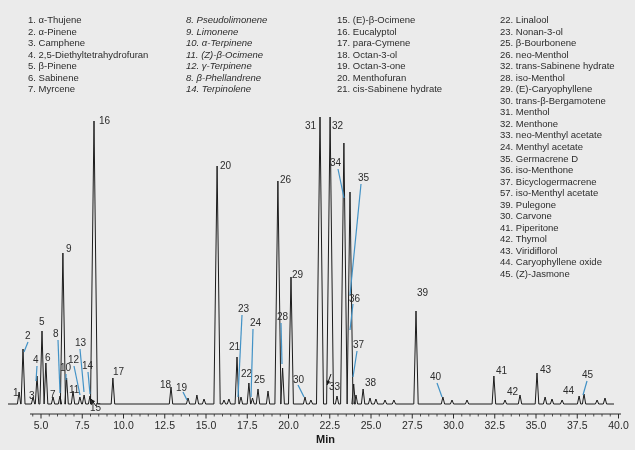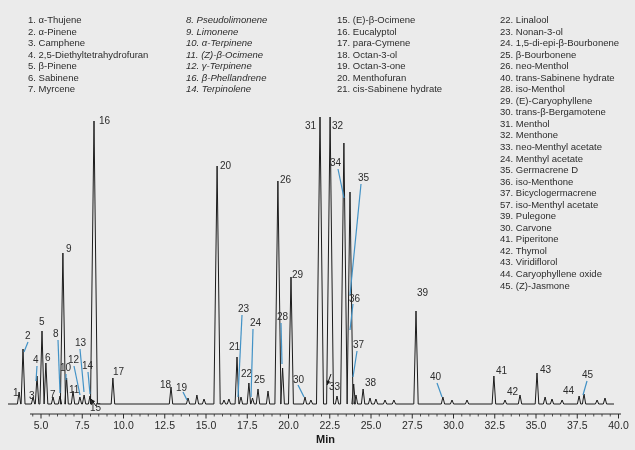--- a/index.html
+++ b/index.html
@@ -22,39 +22,38 @@
         <div>5. β-Pinene</div>
         <div>6. Sabinene</div>
         <div>7. Myrcene</div>
       </div>
       <div class="legend-col" style="left: 186px; font-style: italic;">
         <div>8. Pseudolimonene</div>
         <div>9. Limonene</div>
         <div>10. α-Terpinene</div>
         <div>11. (Z)-β-Ocimene</div>
         <div>12. γ-Terpinene</div>
-        <div>16. β-Phellandrene</div>
+        <div>8. β-Phellandrene</div>
         <div>14. Terpinolene</div>
       </div>
       <div class="legend-col" style="left: 337px;">
         <div>15. (E)-β-Ocimene</div>
         <div>16. Eucalyptol</div>
         <div>17. para-Cymene</div>
         <div>18. Octan-3-ol</div>
         <div>19. Octan-3-one</div>
         <div>20. Menthofuran</div>
         <div>21. cis-Sabinene hydrate</div>
       </div>
       <div class="legend-col" style="left: 500px;">
         <div>22. Linalool</div>
         <div>23. Nonan-3-ol</div>
-        <div>24. 1,5-di-epi-β-Bourbonene</div>
         <div>25. β-Bourbonene</div>
         <div>26. neo-Menthol</div>
-        <div>40. trans-Sabinene hydrate</div>
+        <div>32. trans-Sabinene hydrate</div>
         <div>28. iso-Menthol</div>
         <div>29. (E)-Caryophyllene</div>
         <div>30. trans-β-Bergamotene</div>
         <div>31. Menthol</div>
         <div>32. Menthone</div>
         <div>33. neo-Menthyl acetate</div>
         <div>24. Menthyl acetate</div>
         <div>35. Germacrene D</div>
         <div>36. iso-Menthone</div>
         <div>37. Bicyclogermacrene</div>

